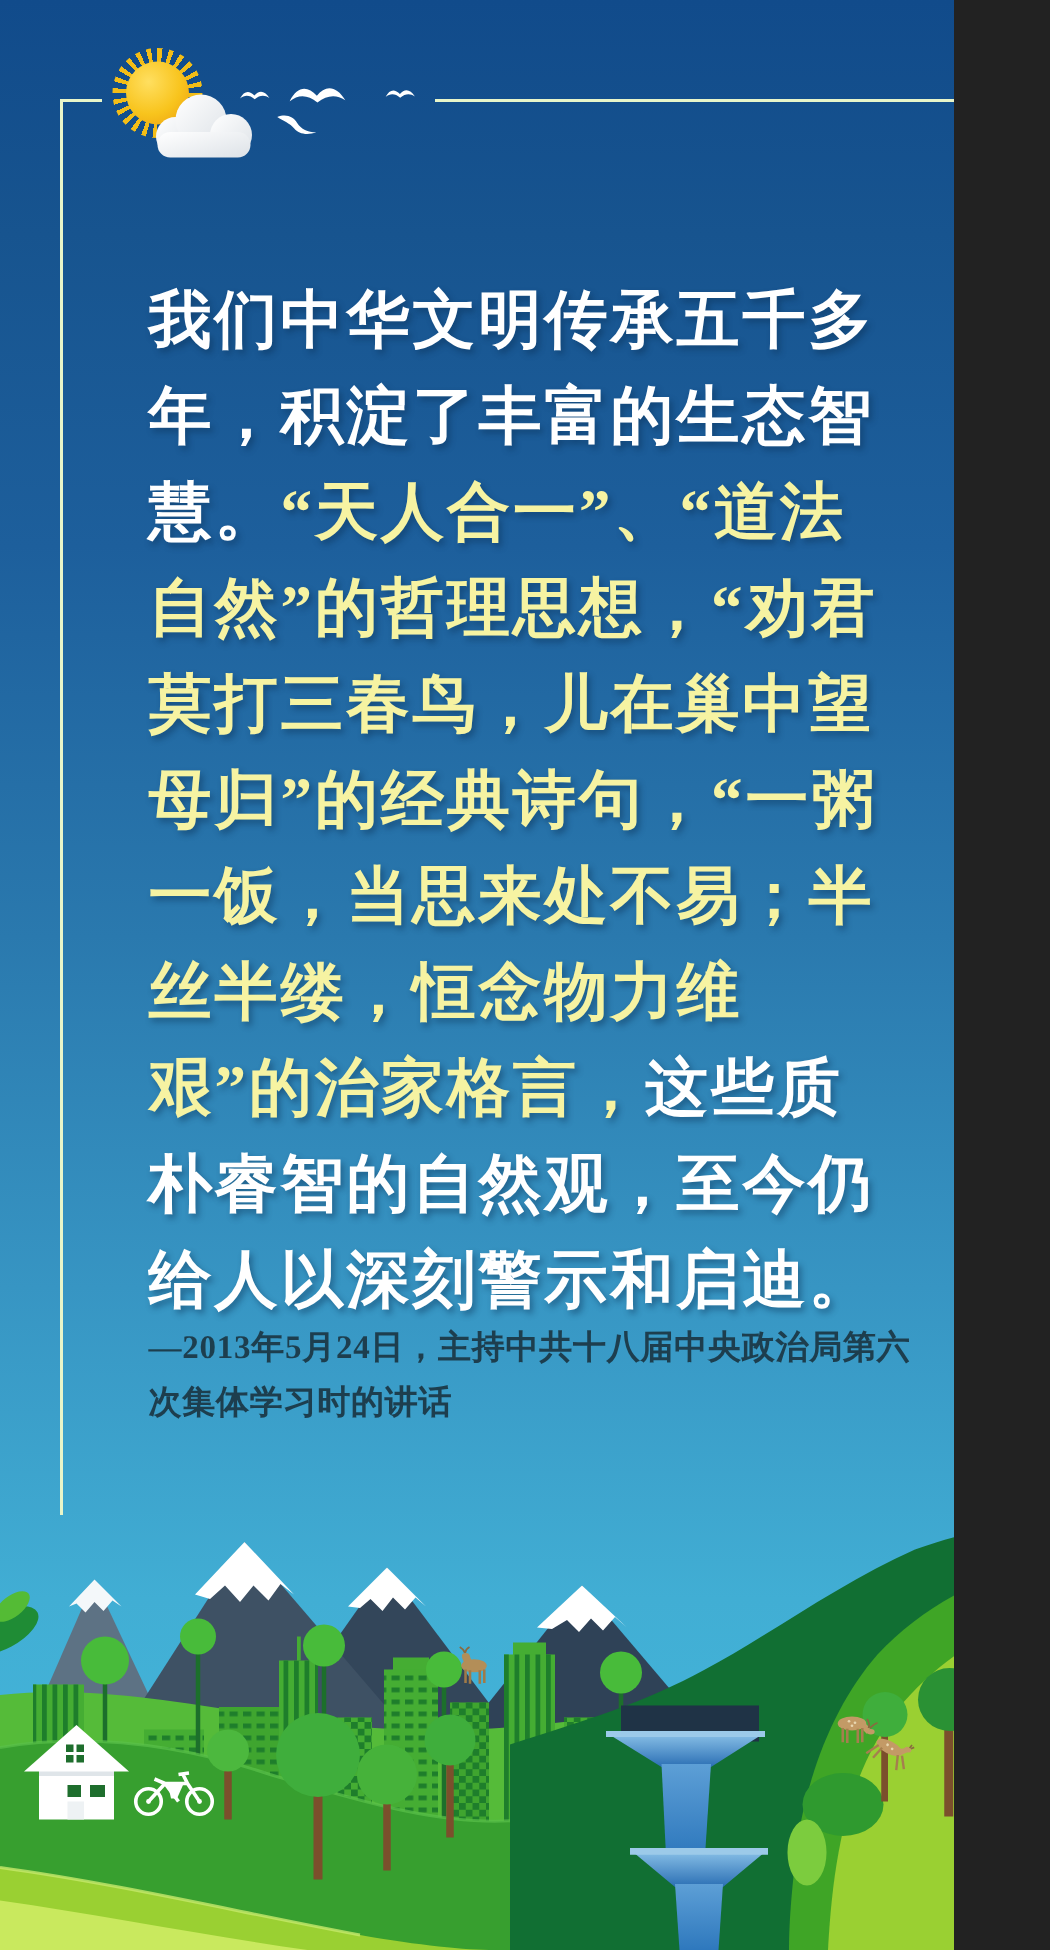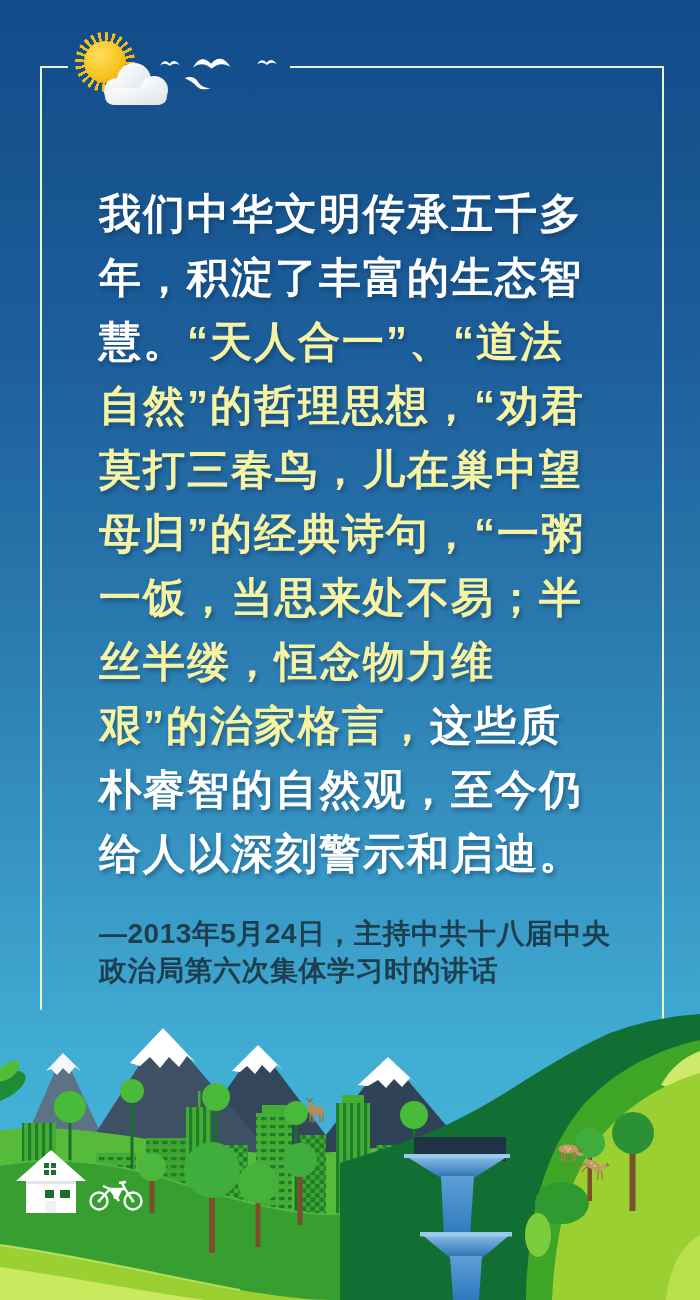--- a/index.html
+++ b/index.html
@@ -1,19 +1,19 @@
 <!DOCTYPE html>
 <html><head>
 <meta charset="utf-8">
 <style>
   html,body{margin:0;padding:0;background:#222;}
   .poster{
-    position:relative;width:700px;height:1300px;overflow:hidden;
+    position:relative;width:636px;height:1300px;overflow:hidden;
     background:linear-gradient(180deg,#114b8b 0%,#17548f 12%,#1d5f9c 28%,#2a79ae 48%,#3795c3 66%,#41aed4 82%,#45b9dd 100%);
-    font-family:Liberation Sans, sans-serif;
+    font-family:Liberation Serif, serif;
   }
   .frame-line{position:absolute;background:#e8f5c9;}
   .fl-topL{left:40px;top:66px;width:28px;height:2px;}
   .fl-topR{left:290px;top:66px;width:374px;height:2px;}
   .fl-left{left:40px;top:66px;width:2px;height:944px;}
   .fl-right{left:662px;top:66px;width:2px;height:956px;}
 
   .sun{position:absolute;left:75px;top:32px;width:60px;height:60px;}
   .sun .rays{
     position:absolute;left:0;top:0;width:60px;height:60px;border-radius:50%;
@@ -33,22 +33,22 @@
   .quote{
     position:absolute;left:99px;top:182px;width:505px;
     font-size:42px;line-height:64px;font-weight:700;letter-spacing:2px;
     color:#ffffff;text-shadow:2px 3px 4px rgba(8,45,80,.45);
     word-break:break-all;
   }
   .quote .y{color:#f6f3a2;}
   .quote .w{color:#ffffff;}
 
   .attribution{
-    position:absolute;left:99px;top:915px;width:528px;
-    font-size:28px;line-height:37px;font-weight:700;letter-spacing:.5px;
+    position:absolute;left:99px;top:879px;width:528px;
+    font-size:22px;line-height:37px;font-weight:700;letter-spacing:.5px;
     color:#1d3e4e;word-break:break-all;
   }
 
   .landscape{position:absolute;left:0;top:995px;width:700px;height:305px;display:block;}
 </style>
 </head>
 <body>
 
 <div class="poster">
 

